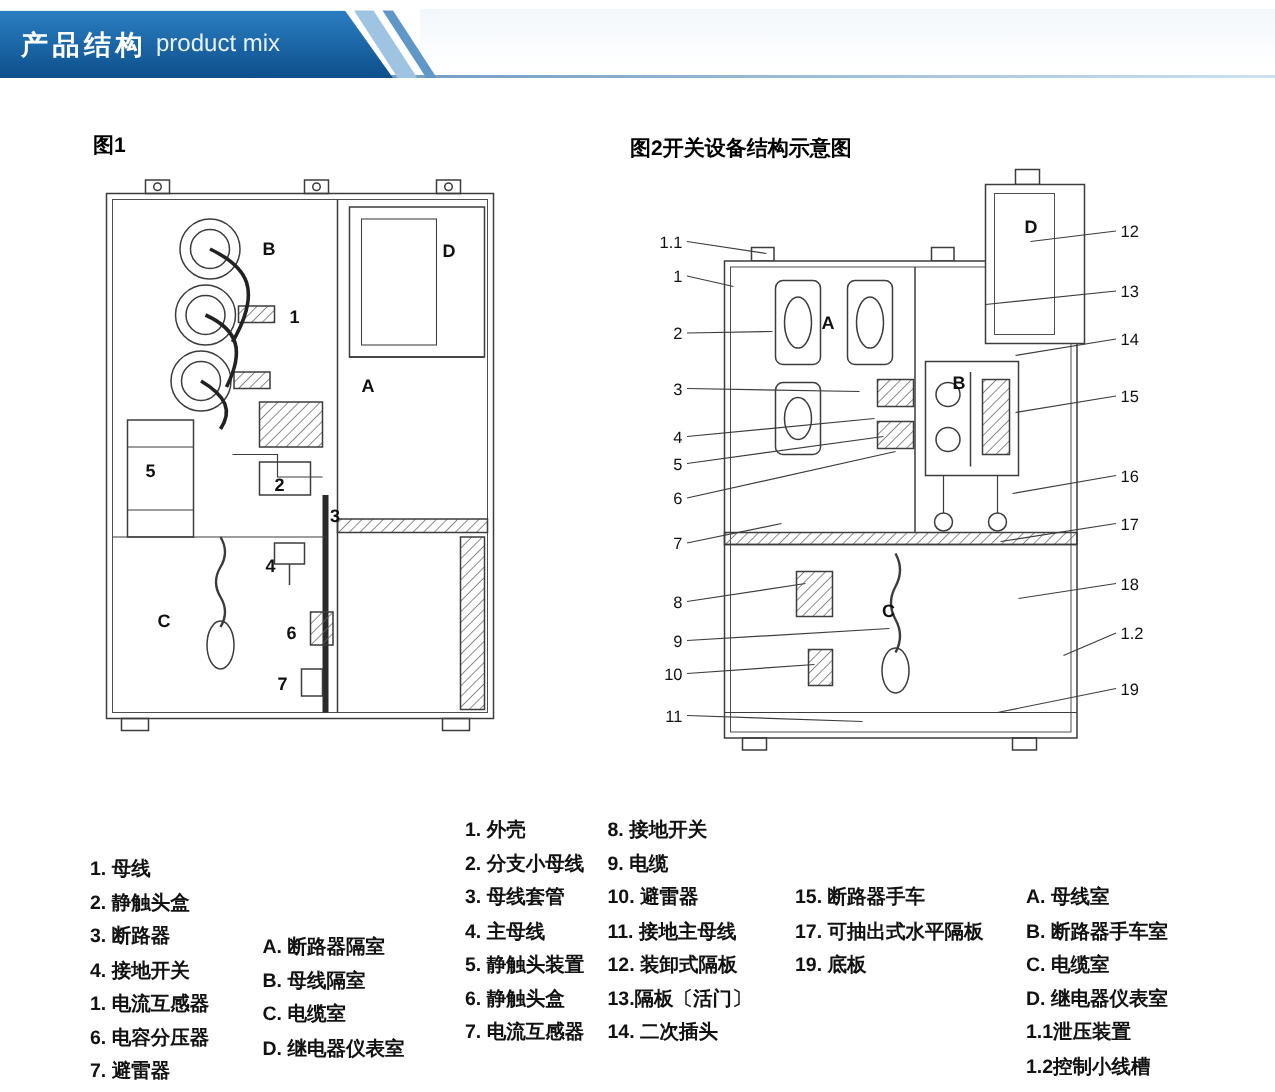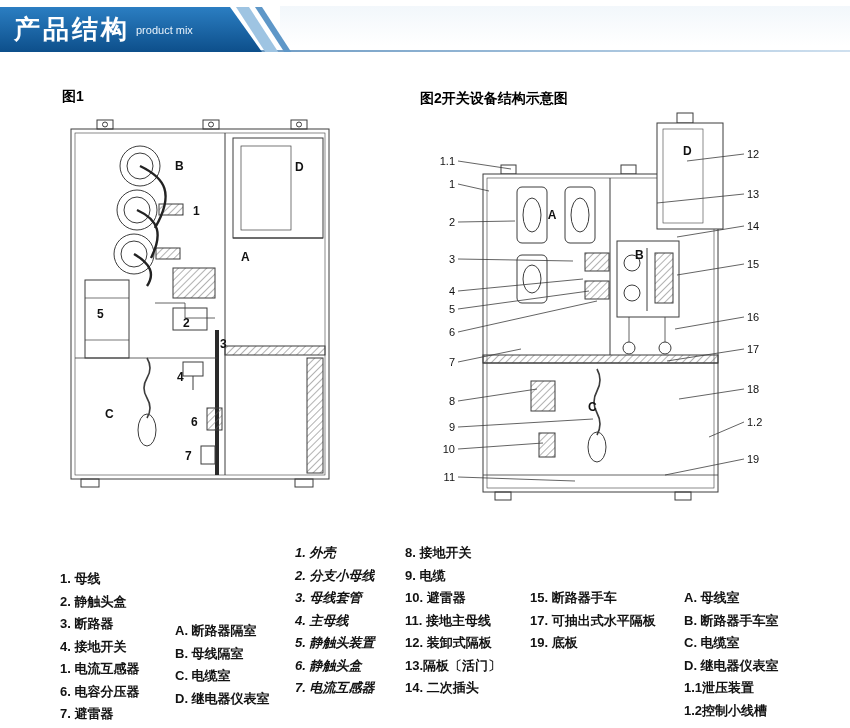--- a/index.html
+++ b/index.html
@@ -9,43 +9,43 @@
 
   
   .header-band { position:absolute; top:6px; left:280px; right:0; height:44px;
                  background:linear-gradient(180deg,#f2f7fb 0%,#ffffff 90%); }
   .header-line { position:absolute; top:50px; left:258px; right:0; height:2px;
                  background:linear-gradient(90deg,#6f9cc4,#cfe0ef); }
   .banner { position:absolute; top:7px; left:0; width:262px; height:45px;
             background:linear-gradient(180deg,#2b7ec2 0%,#0d4f8b 100%);
             clip-path:polygon(0 0,230px 0,262px 100%,0 100%);
             display:flex; align-items:center; z-index:2; }
-  .banner-title { color:#ffffff; font-size:26px; font-weight:bold; letter-spacing:3px; margin-left:14px; white-space:nowrap; }
-  .banner-sub { color:#e8f2fb; font-size:11px; margin-left:6px; margin-top:0; white-space:nowrap; }
+  .banner-title { color:#ffffff; font-size:18px; font-weight:bold; letter-spacing:3px; margin-left:14px; white-space:nowrap; }
+  .banner-sub { color:#e8f2fb; font-size:16px; margin-left:6px; margin-top:0; white-space:nowrap; }
   .stripe { position:absolute; top:7px; height:45px; transform:skewX(33deg); transform-origin:top left; z-index:1; }
   .stripe-1 { left:236px; width:13px; background:#9ec4e2; }
   .stripe-2 { left:255px; width:7px;  background:#5e97c8; }
 
   
   .fig-title { position:absolute; font-size:14px; font-weight:bold; color:#000; white-space:nowrap; }
   .fig-title-1 { left:62px; top:88px; }
   .fig-title-2 { left:420px; top:90px; }
   .fig { position:absolute; }
   .fig1 { left:55px; top:108px; }
   .fig2 { left:425px; top:103px; }
   svg text { font-family:"Liberation Sans","DejaVu Sans",sans-serif; }
   .callout { font-size:11px; fill:#111; }
   .inner-label { font-size:12px; font-weight:bold; fill:#111; }
 
   
   .legend-col { position:absolute; font-size:13px; font-weight:600; color:#121212; }
   .legend-item { height:22.5px; line-height:22.5px; white-space:nowrap; }
   .col1  { left:60px;  top:542px;margin-top:26px; }
   .col1b { left:175px; top:610px;margin-top:10px; }
-  .col2  { left:295px; top:542px;font-style:italic; }
+  .col2  { left:310px; top:542px; }
   .col3  { left:405px; top:542px; }
   .col4  { left:530px; top:587px; }
   .col5  { left:684px; top:587px; }
 </style>
 </head>
 <body>
 
 <div class="page">
 
   <div class="header-band"></div>

